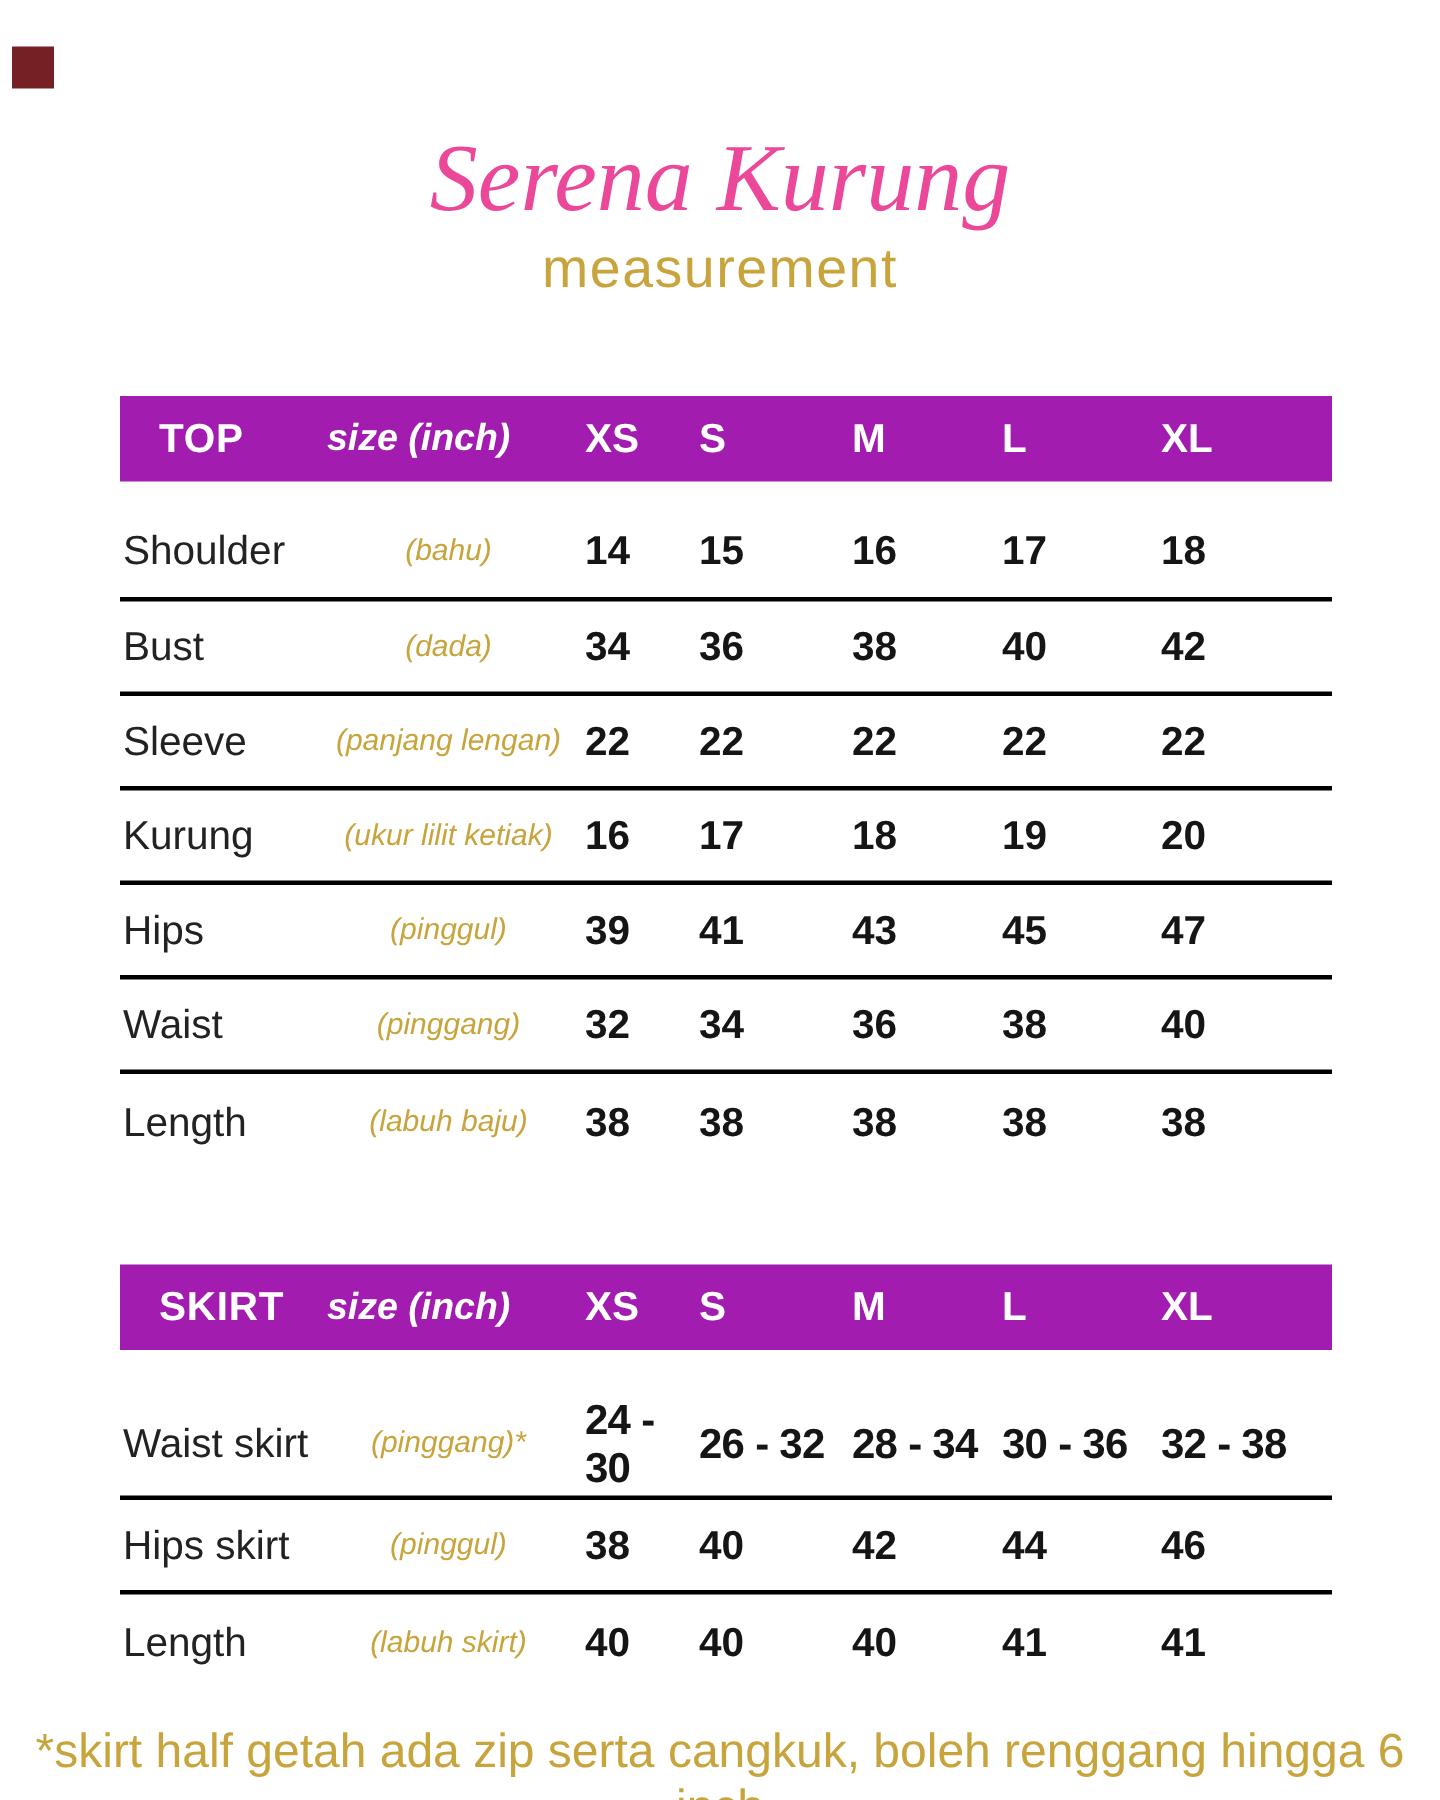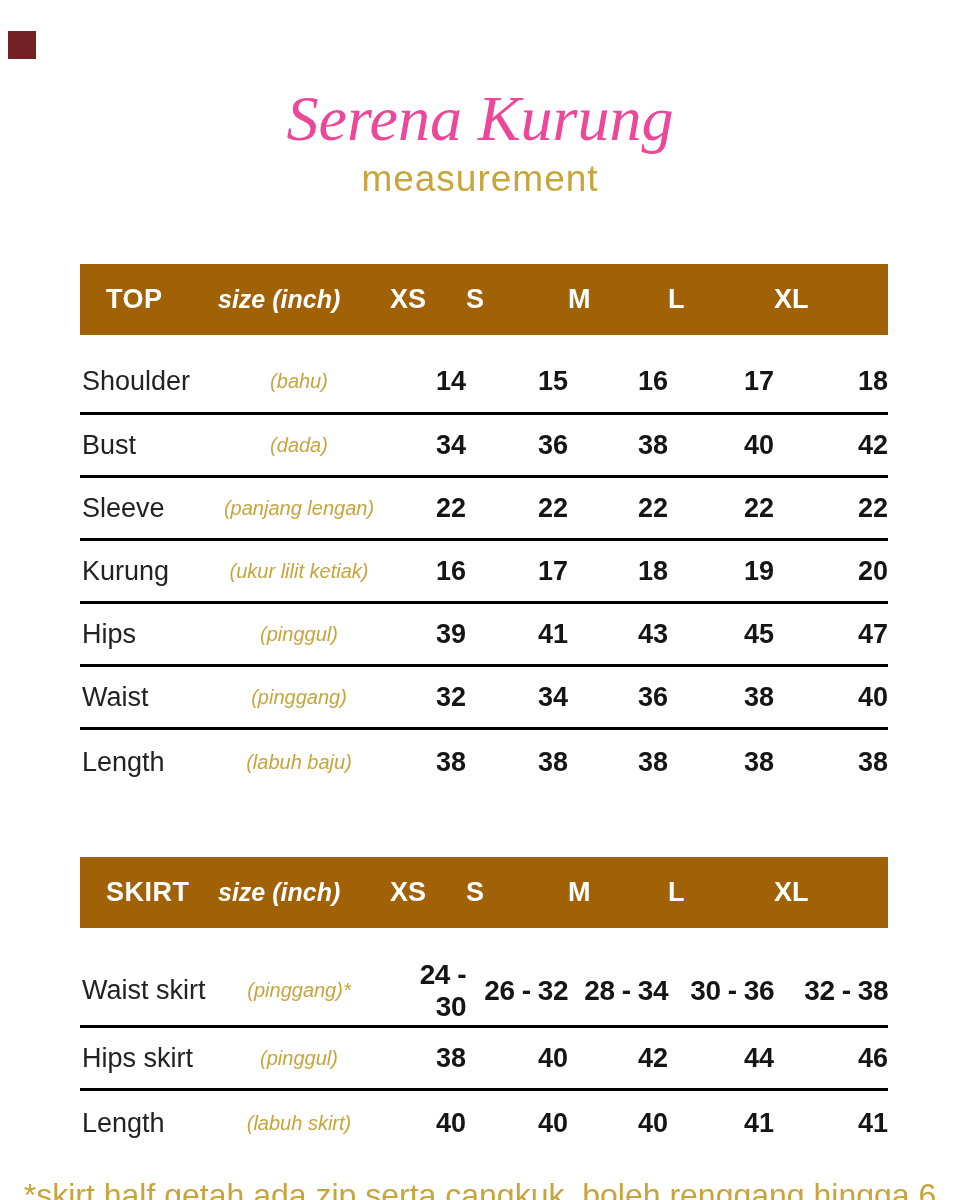--- a/index.html
+++ b/index.html
@@ -41,22 +41,22 @@
   .size-table {
     width: 808px;
     margin-left: 80px;
   }
   .table-top { margin-top: 64px; }
   .table-skirt { margin-top: 63px; }
   .band {
     display: grid;
     grid-template-columns: 128px 182px 76px 102px 100px 106px 114px;
     align-items: center;
-    height: 71px;
-    background: #a16207;
+    height: 57px;
+    background: #a21caf;
     color: #ffffff;
   }
   .band-cell.name {
     padding-left: 26px;
     font-size: 27px;
     font-weight: 700;
     letter-spacing: 0.5px;
   }
   .band-cell.size-label {
     padding-left: 10px;
@@ -84,21 +84,21 @@
     font-size: 27px;
     color: #222222;
   }
   .cell.sublabel {
     font-size: 20px;
     font-style: italic;
     color: #C8A43C;
     text-align: center;
   }
   .cell.value {
-    text-align: right;
+    text-align: left;
     font-size: 27px;
     font-weight: 700;
     color: #151515;
   }
   .table-skirt .row.first .cell.value { font-size: 28px; letter-spacing: -0.5px; }
   .footnote {
     margin-top: 22px;
     text-align: center;
     font-size: 32px;
     color: #C8A43C;

